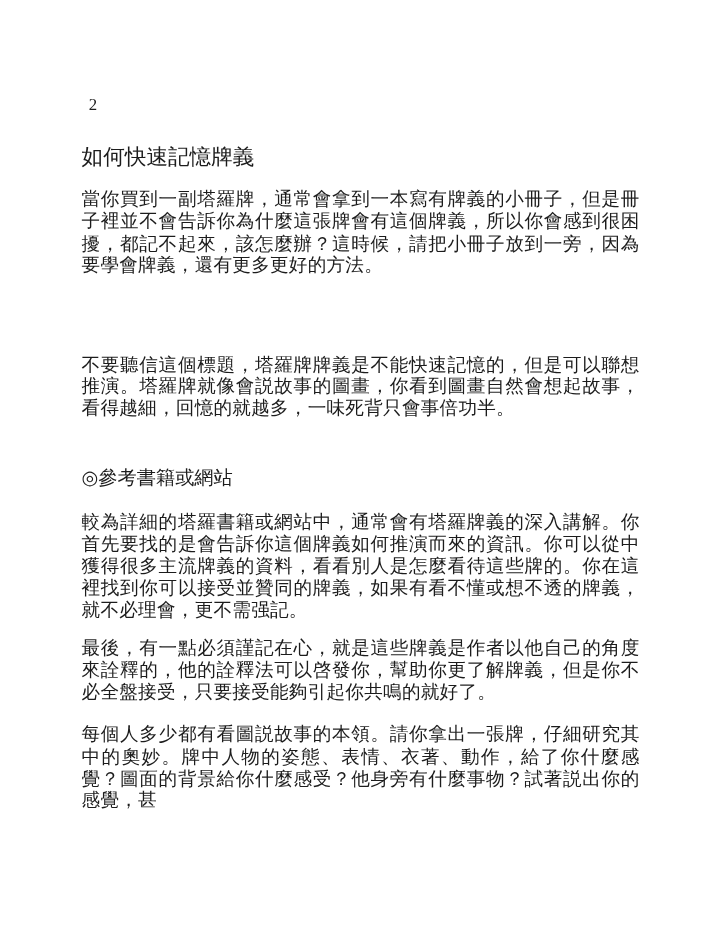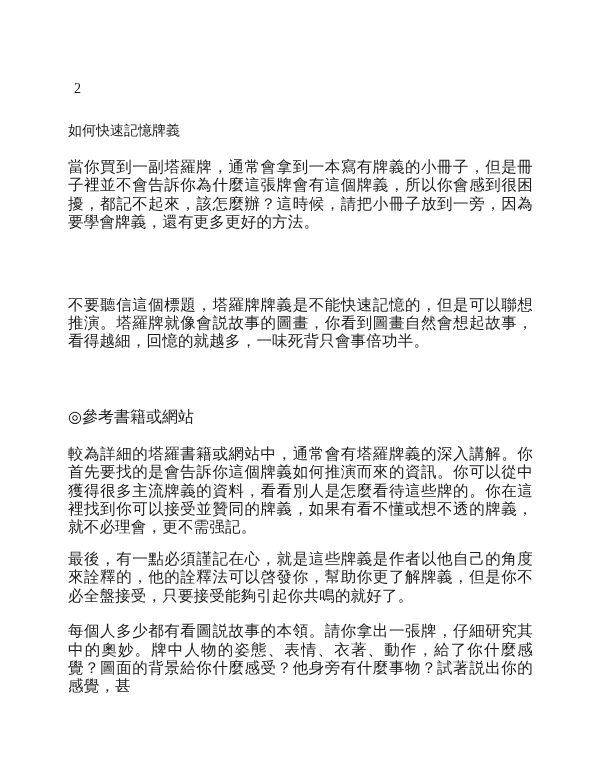--- a/index.html
+++ b/index.html
@@ -20,41 +20,41 @@
     height: 778px;
     padding: 80px 67px 0 68px;
     background: #ffffff;
   }
   .page-number {
     font-size: 14px;
     line-height: 17px;
     margin: 0 0 24px 6px;
   }
   .doc-title {
-    font-size: 14px;
+    font-size: 18px;
     font-weight: normal;
     line-height: 20px;
     margin: 0;
   }
   .para {
     font-size: 15.5px;
     line-height: 18.4px;
     margin: 0;
     text-align: justify;
     letter-spacing: 0.2px;
   }
   .section-heading {
     font-size: 16px;
     font-weight: normal;
     line-height: 19px;
     margin: 0;
   }
   .mt-first-para   { margin-top: 64px; }
   .mt-para         { margin-top: 17px; }
-  .mt-heading-1    { margin-top: 56px; }
+  .mt-heading-1    { margin-top: 38px; }
   .mt-after-head-1 { margin-top: 19px; }
   .mt-para-tight   { margin-top: 13px; }
   .mt-heading-2    { margin-top: 33px; }
   .mt-after-head-2 { margin-top: 17px; }
 </style>
 </head>
 <body>
 
 <div class="page">
 

